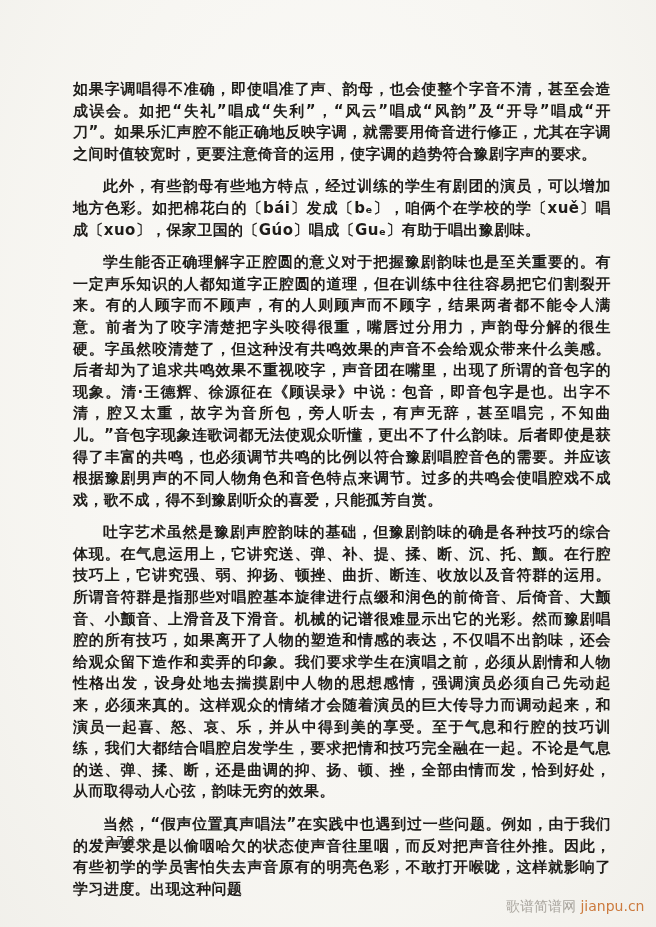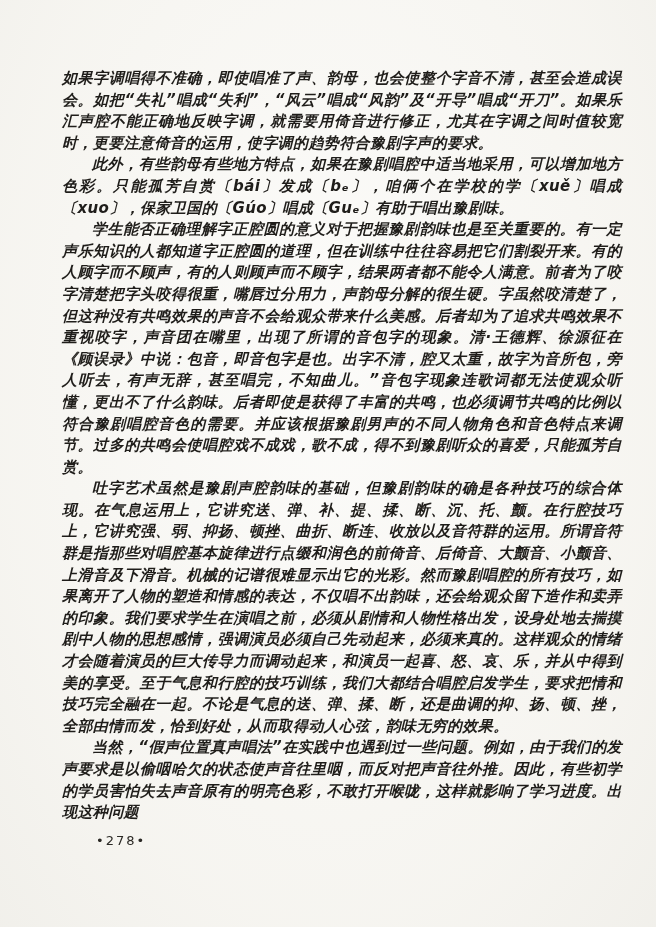--- a/index.html
+++ b/index.html
@@ -26,23 +26,22 @@
     width: 560px;
     color: #1f1d1a;
     font-size: 15px;
     line-height: 21.6px;
     font-weight: 700;
     text-align: justify;
     text-justify: inter-character;
     letter-spacing: 0.4px;
   }
   .text-block p {
-    margin: 0;
+    margin: 11px;
     text-indent: 2em;
-    font-style: italic;
   }
   .text-block p.no-indent {
     text-indent: 0;
   }
   .page-number {
     position: absolute;
     left: 96px;
     top: 833px;
     color: #2a2824;
     font-size: 13px;
@@ -59,22 +58,27 @@
   .watermark .site-name { color: #a8a49d; }
   .watermark .site-url  { color: #cc7a3d; }
 </style>
 </head>
 <body>
 
 <div class="page">
 
   <div class="text-block">
     <p class="no-indent">如果字调唱得不准确，即使唱准了声、韵母，也会使整个字音不清，甚至会造成误会。如把“失礼”唱成“失利”，“风云”唱成“风韵”及“开导”唱成“开刀”。如果乐汇声腔不能正确地反映字调，就需要用倚音进行修正，尤其在字调之间时值较宽时，更要注意倚音的运用，使字调的趋势符合豫剧字声的要求。</p>
-    <p>此外，有些韵母有些地方特点，如果在豫剧唱腔中适当地采用，可以增加地方色彩。只能孤芳自赏〔bái〕发成〔bₑ〕，咱俩个在学校的学〔xuě〕唱成〔xuo〕，保家卫国的〔Gúo〕唱成〔Guₑ〕有助于唱出豫剧味。</p>
+    <p>此外，有些韵母有些地方特点，经过训练的学生有剧团的演员，可以增加地方色彩。如把棉花白的〔bái〕发成〔bₑ〕，咱俩个在学校的学〔xuě〕唱成〔xuo〕，保家卫国的〔Gúo〕唱成〔Guₑ〕有助于唱出豫剧味。</p>
     <p>学生能否正确理解字正腔圆的意义对于把握豫剧韵味也是至关重要的。有一定声乐知识的人都知道字正腔圆的道理，但在训练中往往容易把它们割裂开来。有的人顾字而不顾声，有的人则顾声而不顾字，结果两者都不能令人满意。前者为了咬字清楚把字头咬得很重，嘴唇过分用力，声韵母分解的很生硬。字虽然咬清楚了，但这种没有共鸣效果的声音不会给观众带来什么美感。后者却为了追求共鸣效果不重视咬字，声音团在嘴里，出现了所谓的音包字的现象。清·王德辉、徐源征在《顾误录》中说：包音，即音包字是也。出字不清，腔又太重，故字为音所包，旁人听去，有声无辞，甚至唱完，不知曲儿。”音包字现象连歌词都无法使观众听懂，更出不了什么韵味。后者即使是获得了丰富的共鸣，也必须调节共鸣的比例以符合豫剧唱腔音色的需要。并应该根据豫剧男声的不同人物角色和音色特点来调节。过多的共鸣会使唱腔戏不成戏，歌不成，得不到豫剧听众的喜爱，只能孤芳自赏。</p>
     <p>吐字艺术虽然是豫剧声腔韵味的基础，但豫剧韵味的确是各种技巧的综合体现。在气息运用上，它讲究送、弹、补、提、揉、断、沉、托、颤。在行腔技巧上，它讲究强、弱、抑扬、顿挫、曲折、断连、收放以及音符群的运用。所谓音符群是指那些对唱腔基本旋律进行点缀和润色的前倚音、后倚音、大颤音、小颤音、上滑音及下滑音。机械的记谱很难显示出它的光彩。然而豫剧唱腔的所有技巧，如果离开了人物的塑造和情感的表达，不仅唱不出韵味，还会给观众留下造作和卖弄的印象。我们要求学生在演唱之前，必须从剧情和人物性格出发，设身处地去揣摸剧中人物的思想感情，强调演员必须自己先动起来，必须来真的。这样观众的情绪才会随着演员的巨大传导力而调动起来，和演员一起喜、怒、哀、乐，并从中得到美的享受。至于气息和行腔的技巧训练，我们大都结合唱腔启发学生，要求把情和技巧完全融在一起。不论是气息的送、弹、揉、断，还是曲调的抑、扬、顿、挫，全部由情而发，恰到好处，从而取得动人心弦，韵味无穷的效果。</p>
     <p>当然，“假声位置真声唱法”在实践中也遇到过一些问题。例如，由于我们的发声要求是以偷咽哈欠的状态使声音往里咽，而反对把声音往外推。因此，有些初学的学员害怕失去声音原有的明亮色彩，不敢打开喉咙，这样就影响了学习进度。出现这种问题</p>
   </div>
 
   <div class="page-number">•278•</div>
 
+  <div class="watermark">
+    <span class="site-name">歌谱简谱网</span>
+    <span> </span>
+    <span class="site-url">jianpu.cn</span>
+  </div>
 
 </div>
 
 </body></html>

